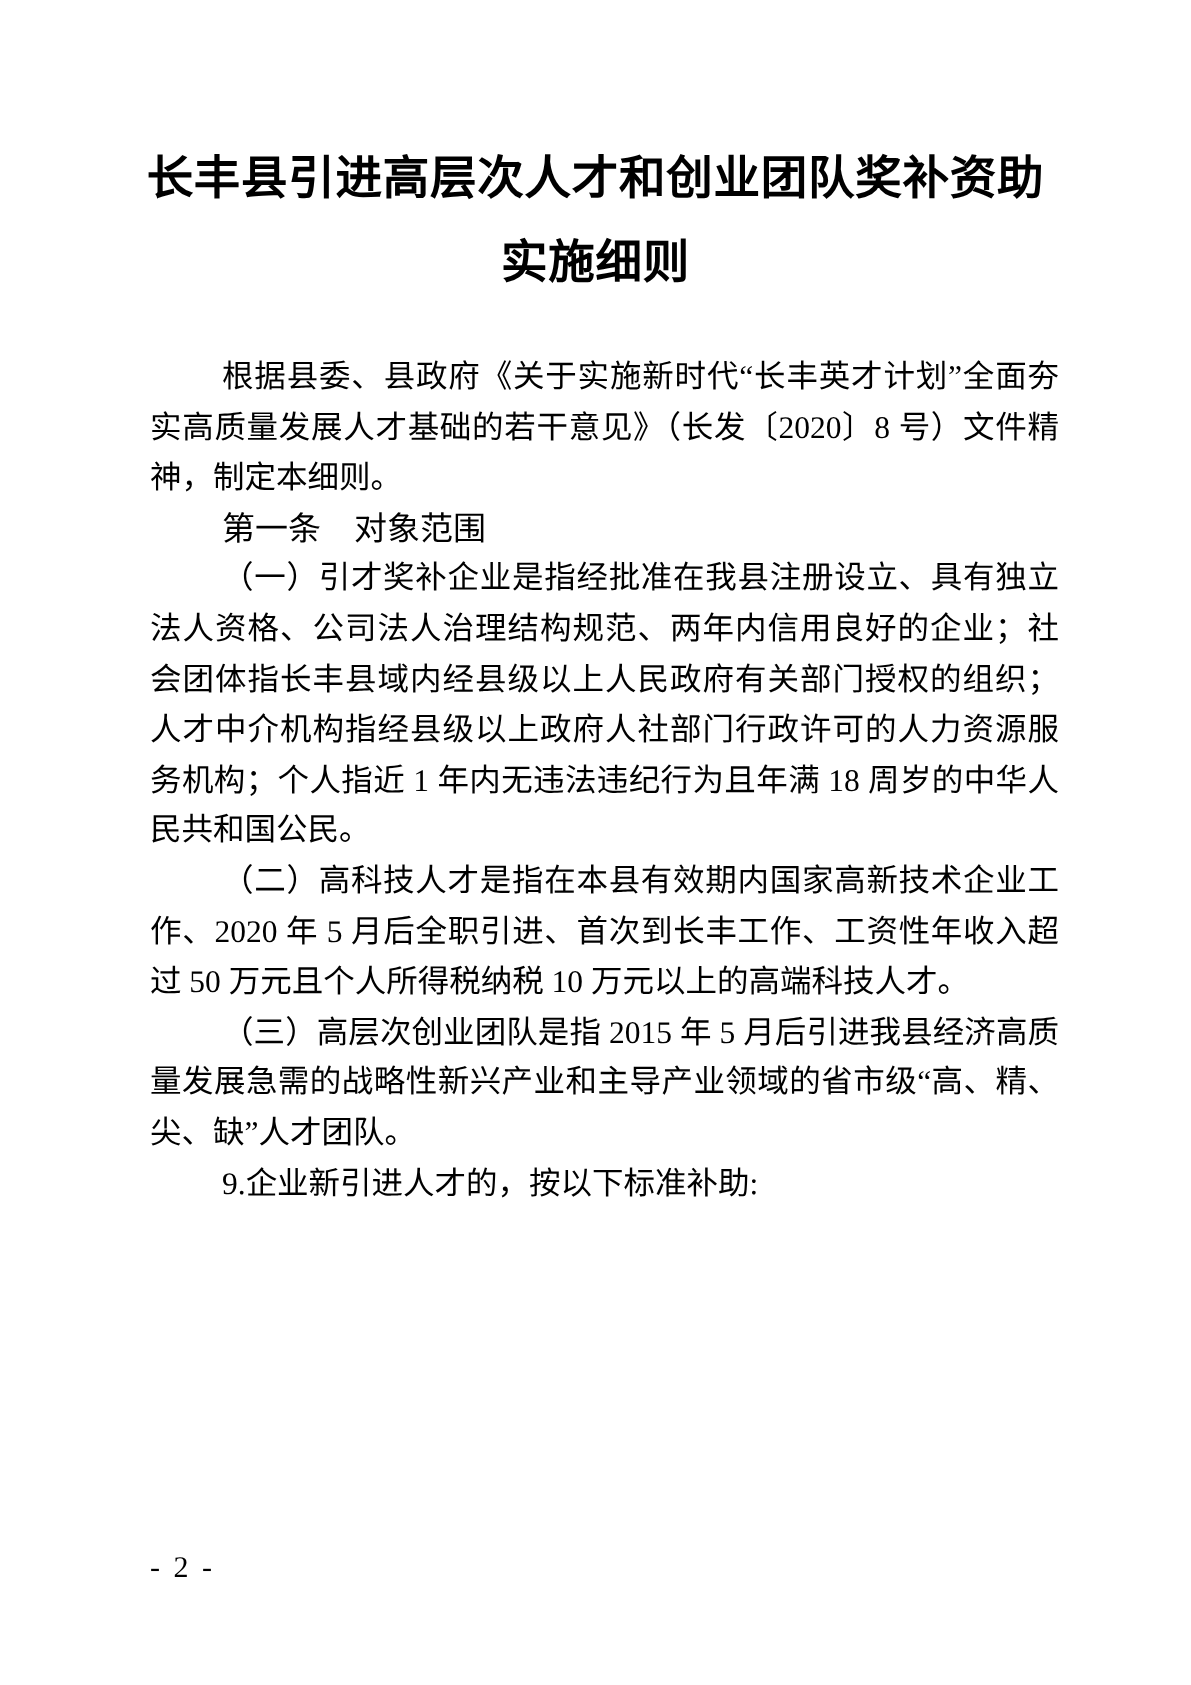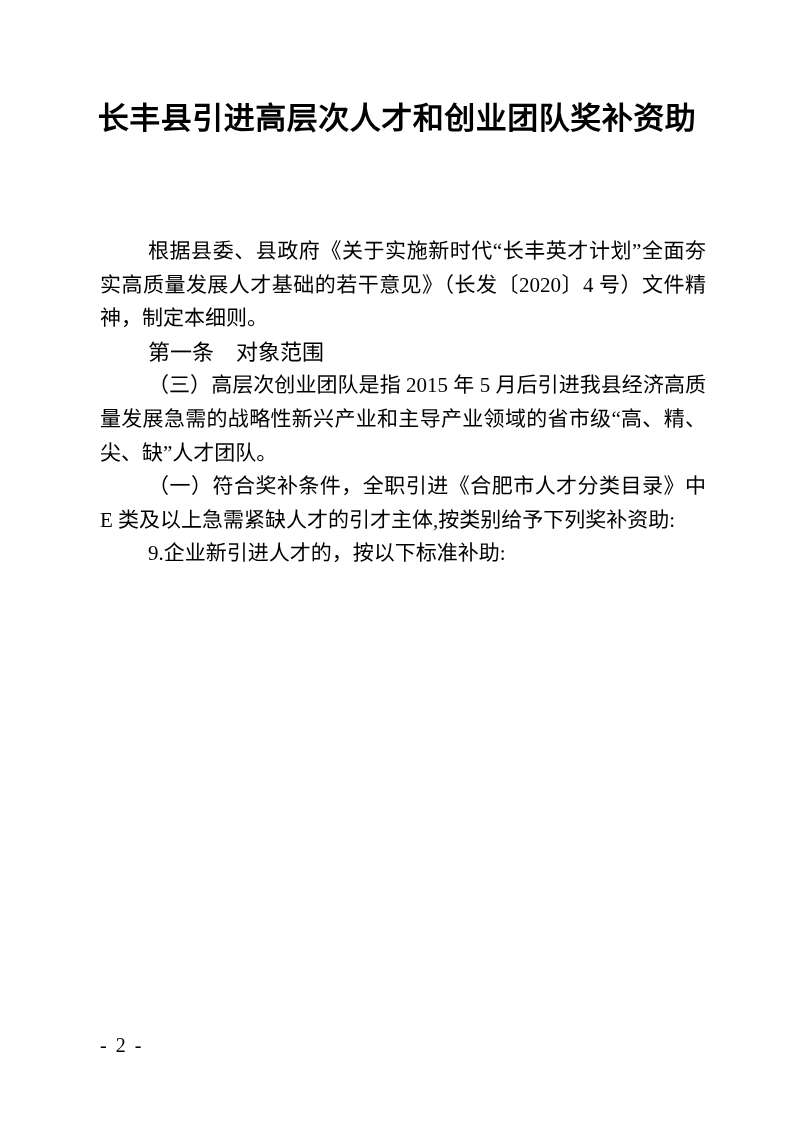--- a/index.html
+++ b/index.html
@@ -55,25 +55,27 @@
     letter-spacing: 2px;
   }
 </style>
 </head>
 <body>
 
 <div class="page">
 
   <div class="doc-title">
     <div>长丰县引进高层次人才和创业团队奖补资助</div>
+    <div>实施细则</div>
   </div>
 
   <div class="doc-body">
-    <p class="body">根据县委、县政府《关于实施新时代“长丰英才计划”全面夯实高质量发展人才基础的若干意见》（长发〔2020〕4 号）文件精神，制定本细则。</p>
+    <p class="body">根据县委、县政府《关于实施新时代“长丰英才计划”全面夯实高质量发展人才基础的若干意见》（长发〔2020〕8 号）文件精神，制定本细则。</p>
     <p class="heading">第一条　对象范围</p>
+    <p class="body">（一）引才奖补企业是指经批准在我县注册设立、具有独立法人资格、公司法人治理结构规范、两年内信用良好的企业；社会团体指长丰县域内经县级以上人民政府有关部门授权的组织；人才中介机构指经县级以上政府人社部门行政许可的人力资源服务机构；个人指近 1 年内无违法违纪行为且年满 18 周岁的中华人民共和国公民。</p>
+    <p class="body">（二）高科技人才是指在本县有效期内国家高新技术企业工作、2020 年 5 月后全职引进、首次到长丰工作、工资性年收入超过 50 万元且个人所得税纳税 10 万元以上的高端科技人才。</p>
     <p class="body">（三）高层次创业团队是指 2015 年 5 月后引进我县经济高质量发展急需的战略性新兴产业和主导产业领域的省市级“高、精、尖、缺”人才团队。</p>
-    <p class="body">（一）符合奖补条件，全职引进《合肥市人才分类目录》中 E 类及以上急需紧缺人才的引才主体,按类别给予下列奖补资助:</p>
     <p class="body">9.企业新引进人才的，按以下标准补助:</p>
   </div>
 
   <div class="page-footer">- 2 -</div>
 
 </div>
 
 </body></html>

